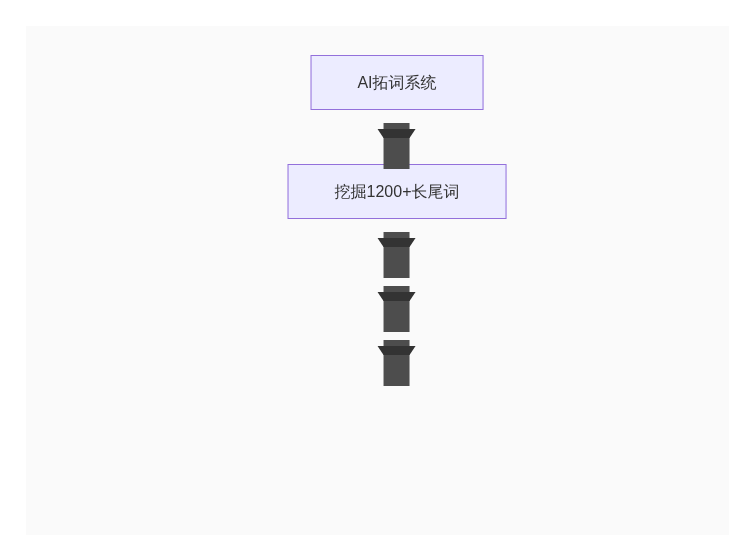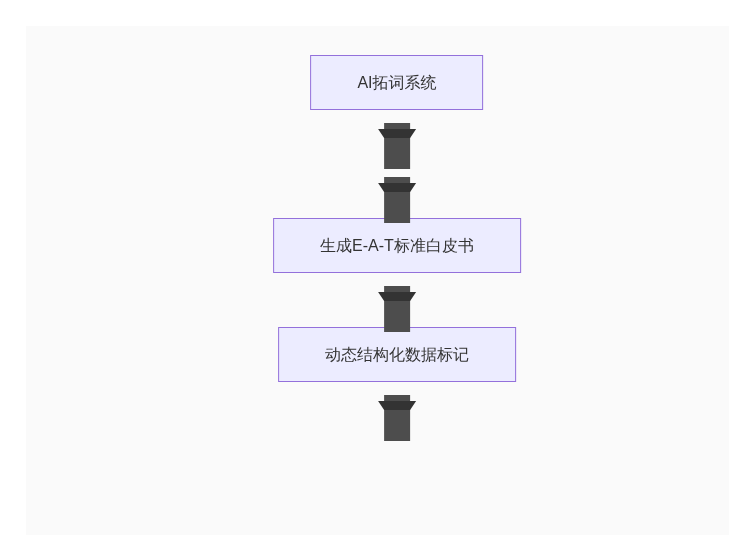--- a/index.html
+++ b/index.html
@@ -76,38 +76,35 @@
 
     <div class="node">
       <span>AI拓词系统</span>
     </div>
 
     <div class="edge">
       <div class="edge-line"></div>
       <div class="edge-arrowhead"></div>
     </div>
 
-
-    <div class="edge">
-      <div class="edge-line"></div>
-      <div class="edge-arrowhead"></div>
-    </div>
-
     <div class="node">
-      <span>生成E-A-T标准白皮书</span>
+      <span>挖掘1200+长尾词</span>
     </div>
 
     <div class="edge">
       <div class="edge-line"></div>
       <div class="edge-arrowhead"></div>
     </div>
 
-    <div class="node">
-      <span>动态结构化数据标记</span>
+
+    <div class="edge">
+      <div class="edge-line"></div>
+      <div class="edge-arrowhead"></div>
     </div>
+
 
     <div class="edge">
       <div class="edge-line"></div>
       <div class="edge-arrowhead"></div>
     </div>
 
 
   </div>
 </div>
 

